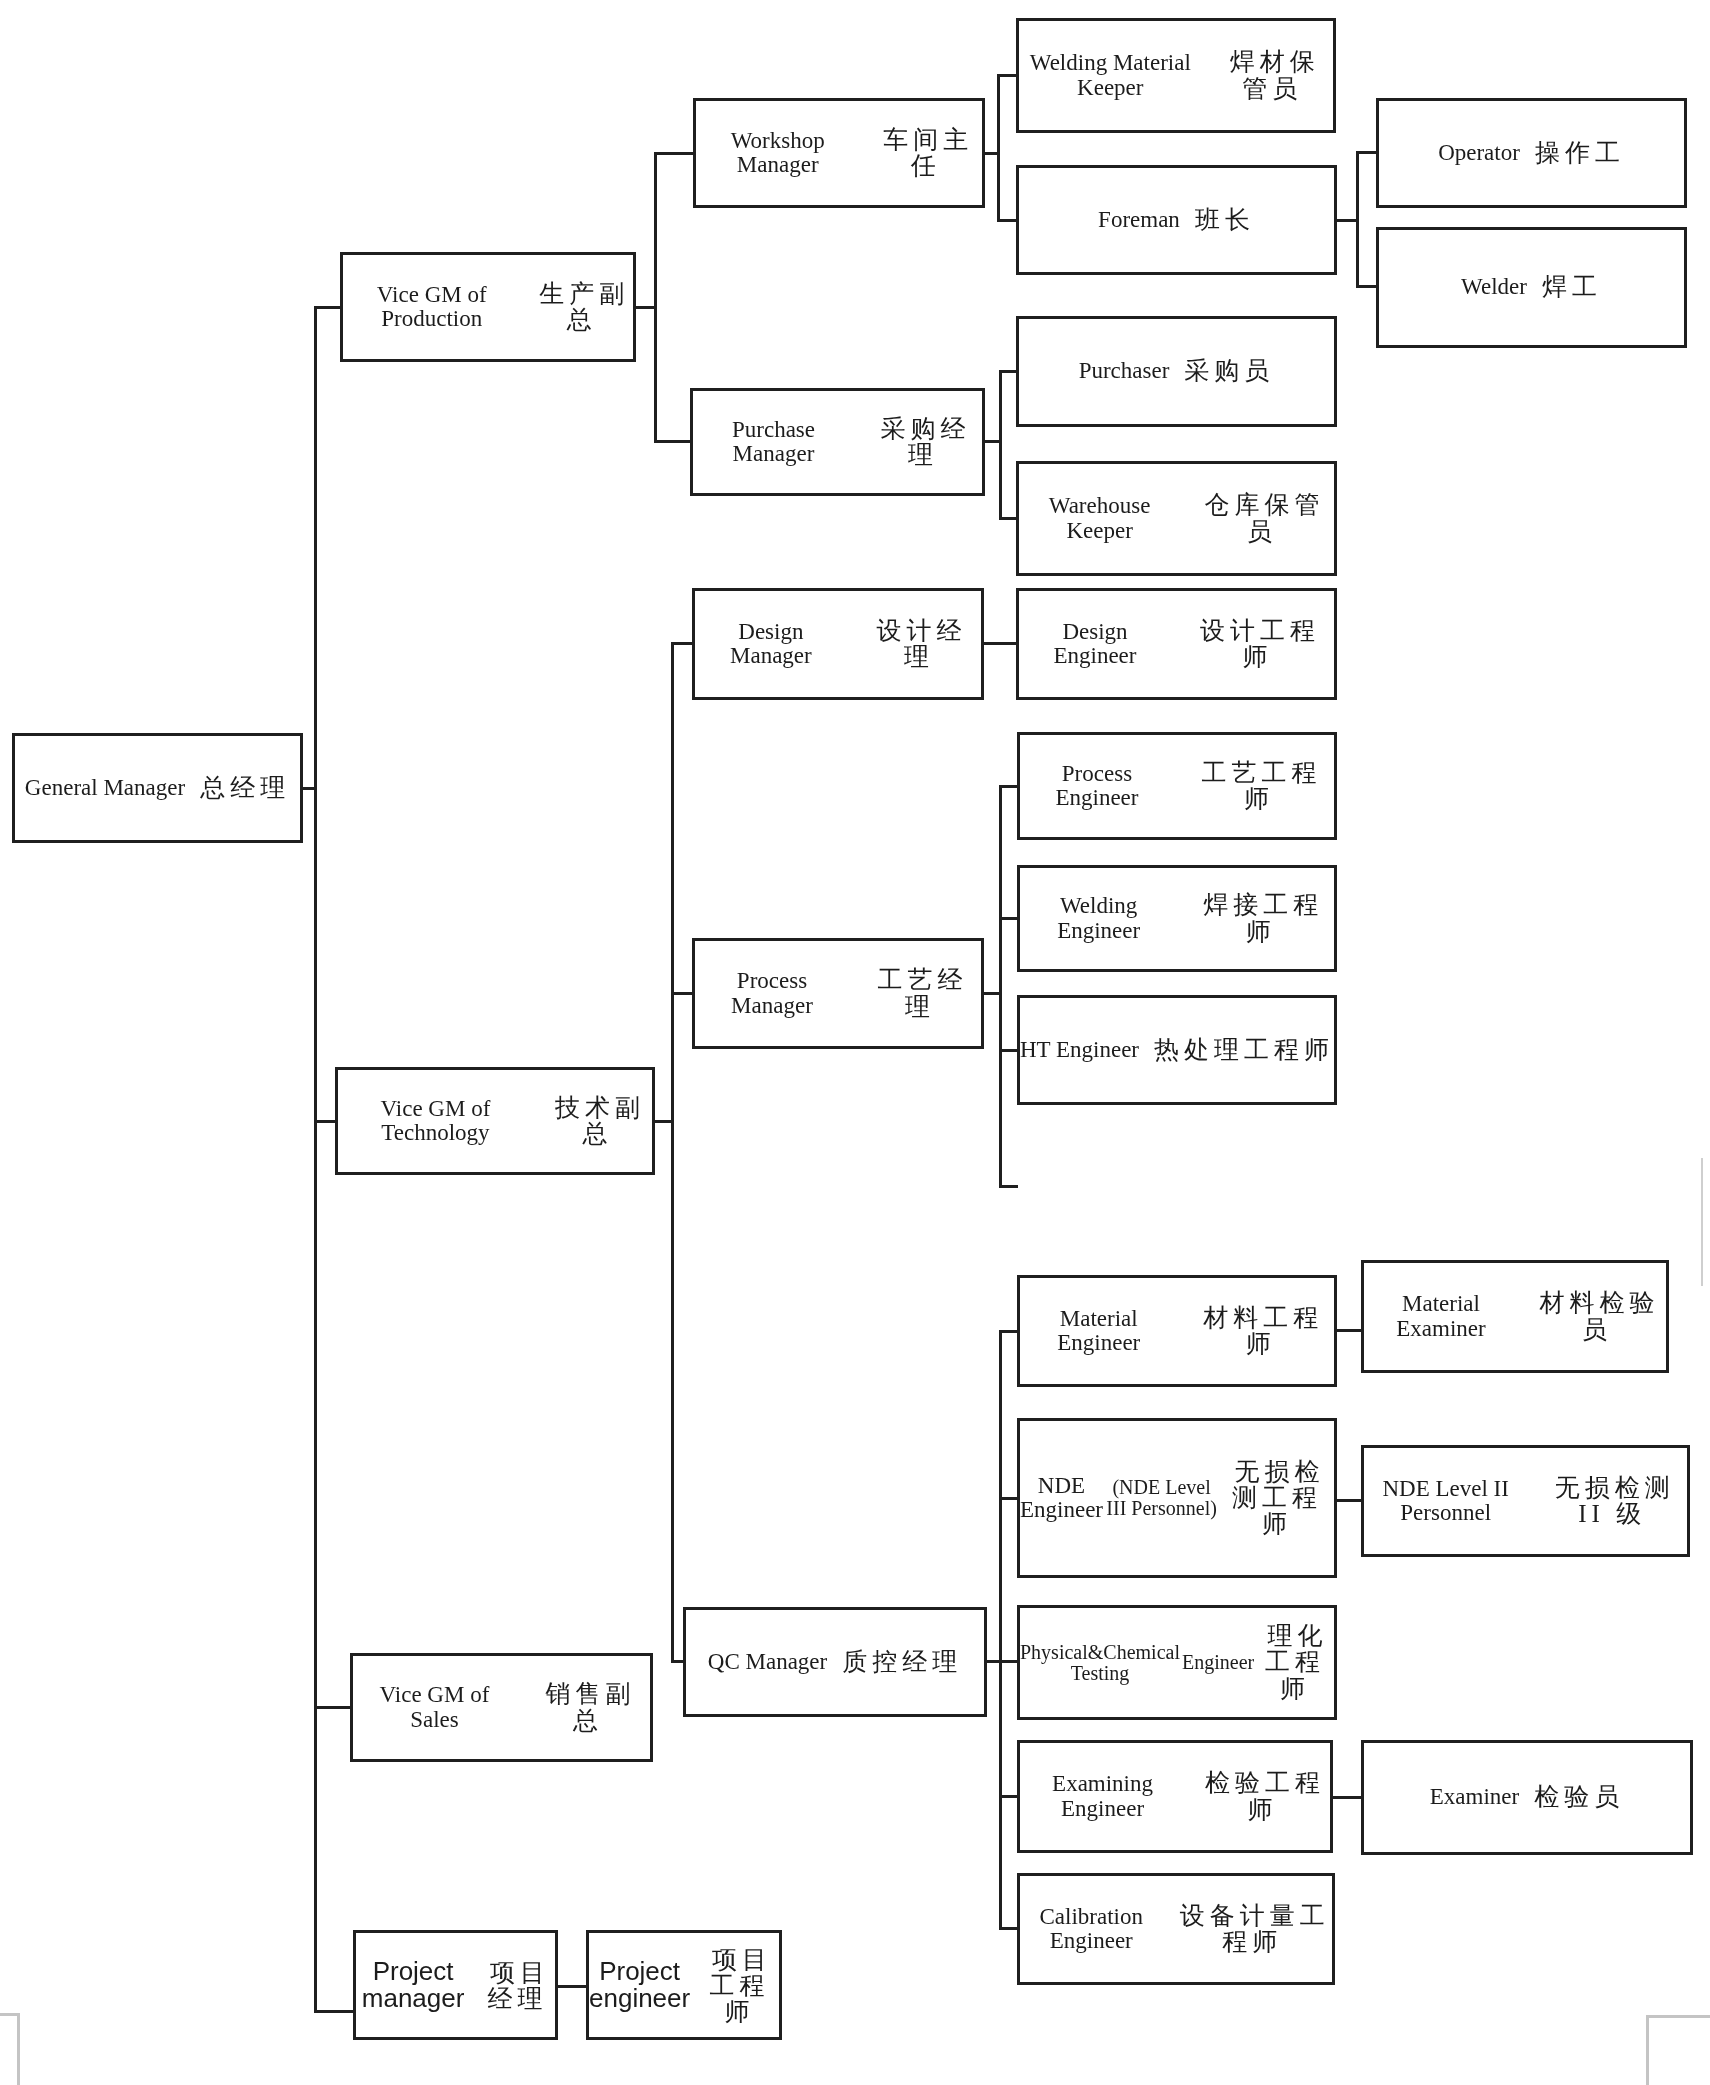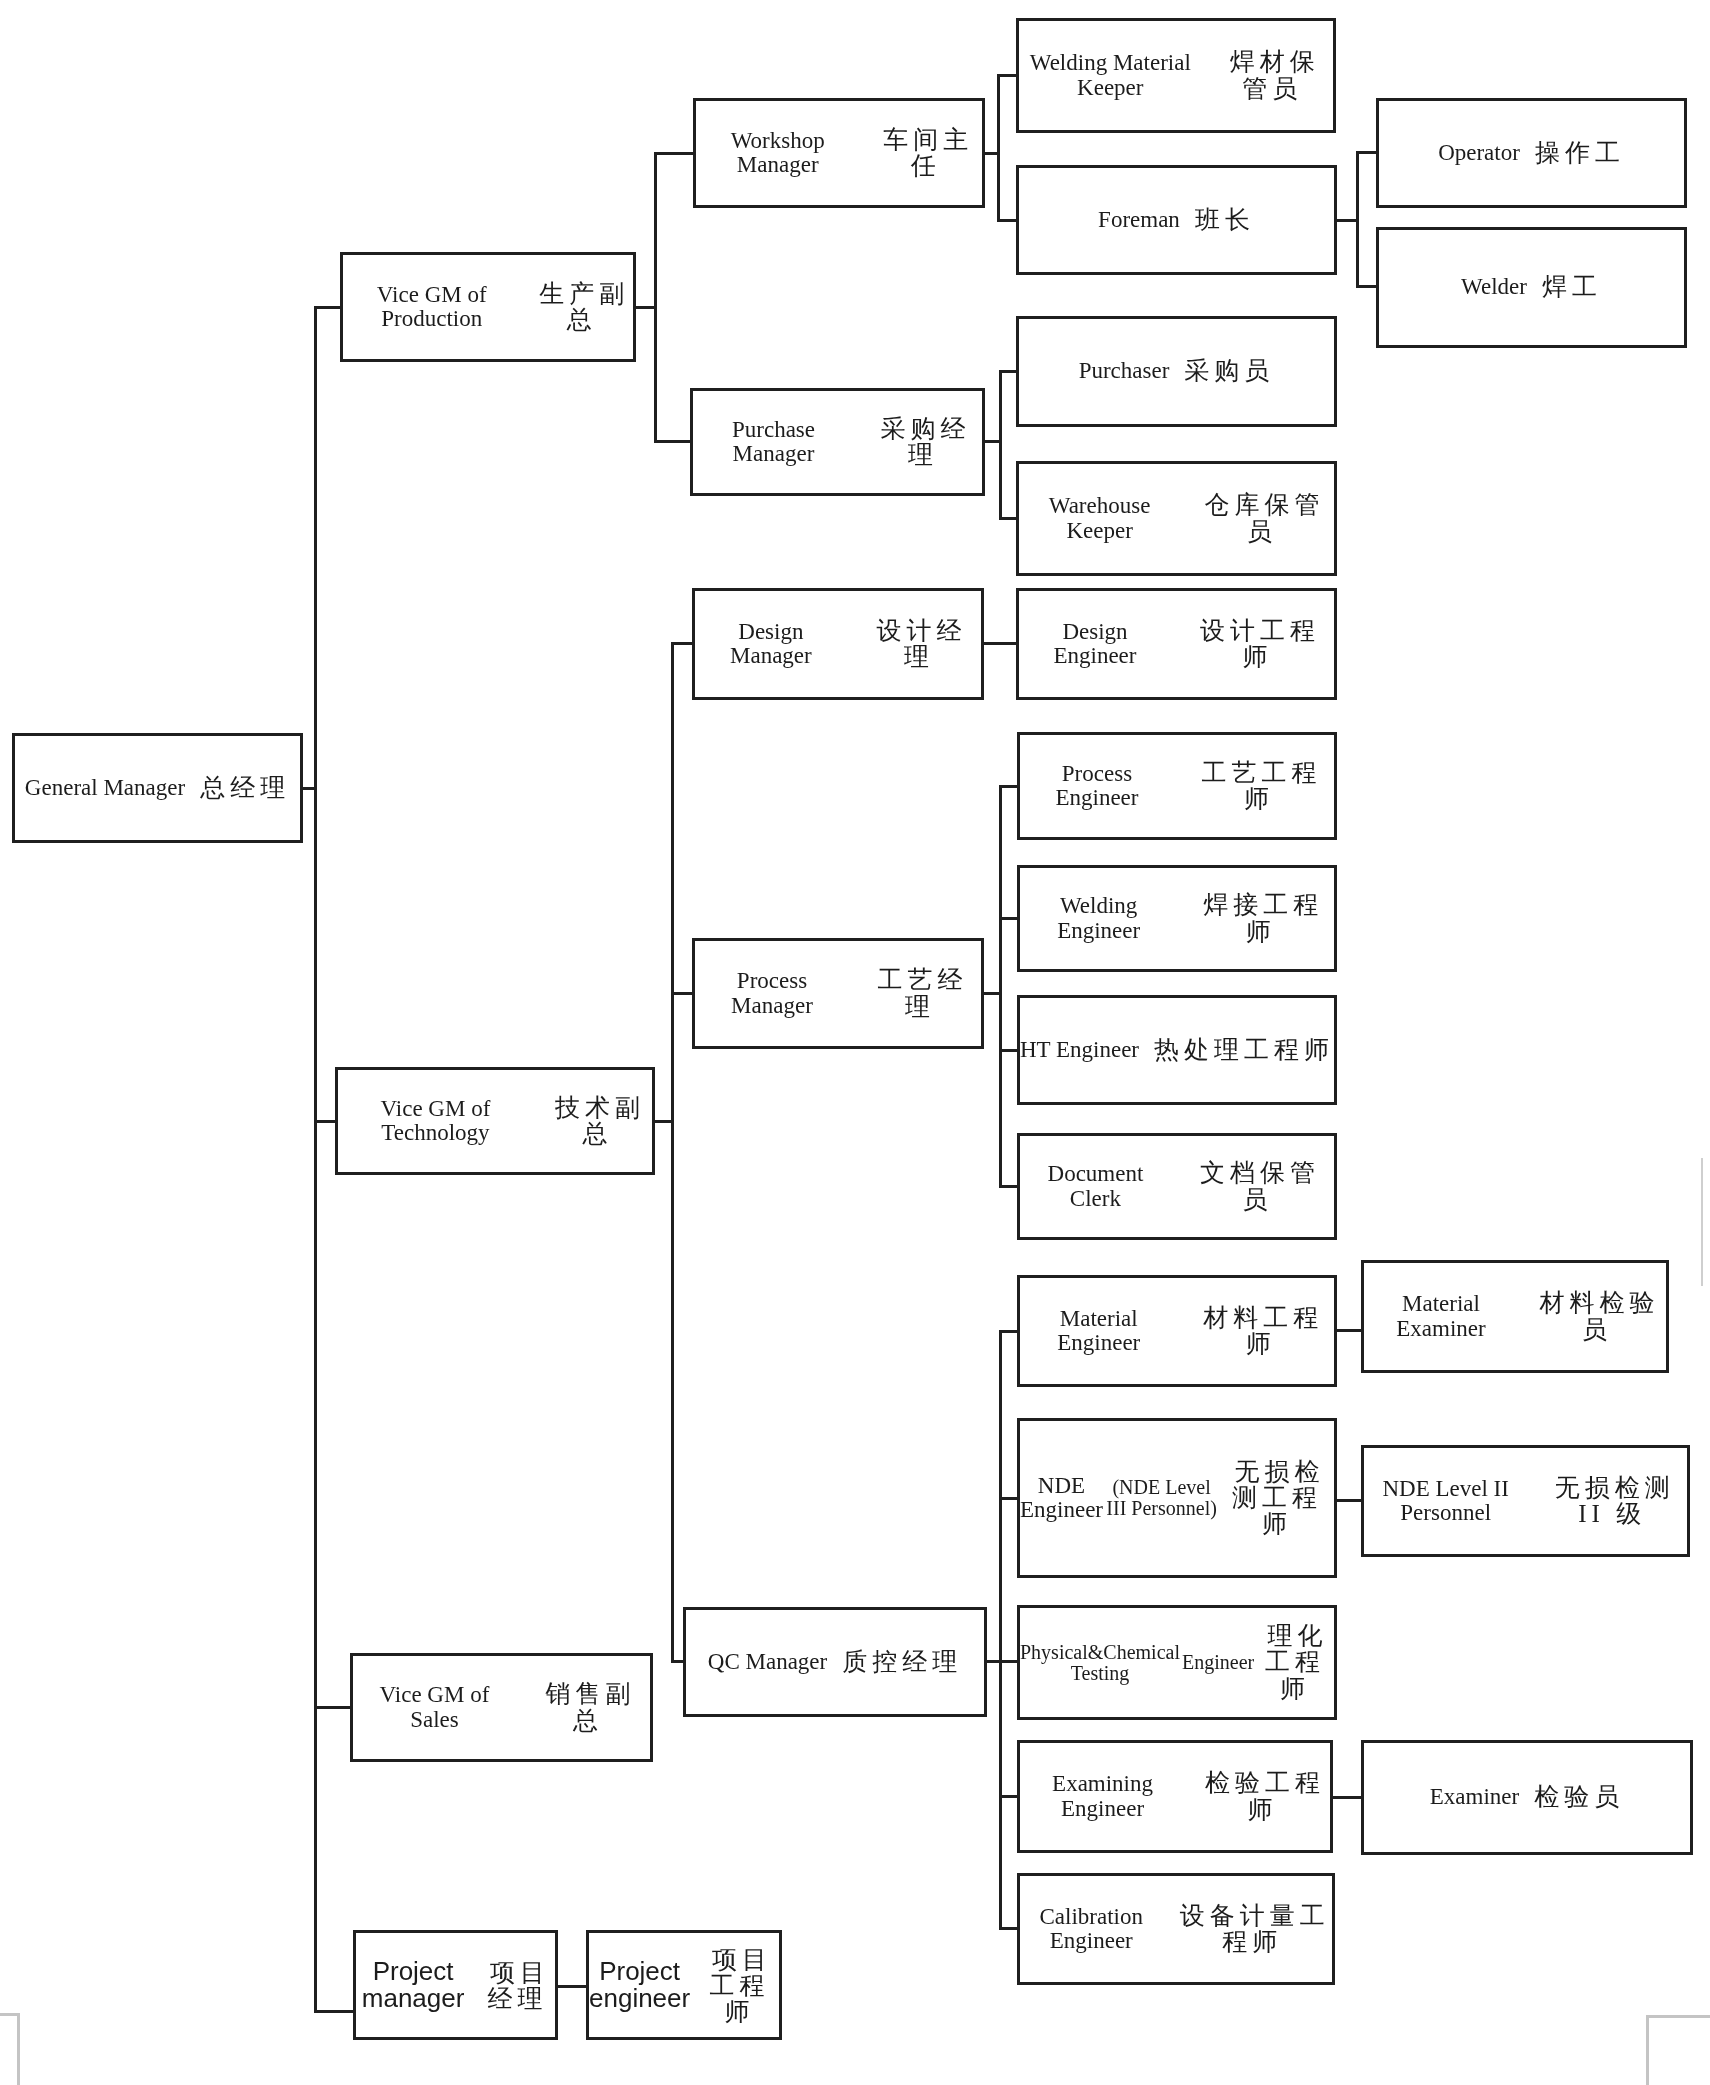--- a/index.html
+++ b/index.html
@@ -175,24 +175,20 @@
   <div class="node" style="left:1017px;top:865px;width:320px;height:107px">
     <span class="en">Welding Engineer</span>
     <span class="zh">焊接工程师</span>
   </div>
 
   <div class="node" style="left:1017px;top:995px;width:320px;height:110px">
     <span class="en">HT Engineer</span>
     <span class="zh">热处理工程师</span>
   </div>
 
-  <div class="node" style="left:1017px;top:1133px;width:320px;height:107px">
-    <span class="en">Document Clerk</span>
-    <span class="zh">文档保管员</span>
-  </div>
 
   <div class="node" style="left:683px;top:1607px;width:304px;height:110px">
     <span class="en">QC Manager</span>
     <span class="zh">质控经理</span>
   </div>
 
   <div class="node" style="left:1017px;top:1275px;width:320px;height:112px">
     <span class="en">Material Engineer</span>
     <span class="zh">材料工程师</span>
   </div>

